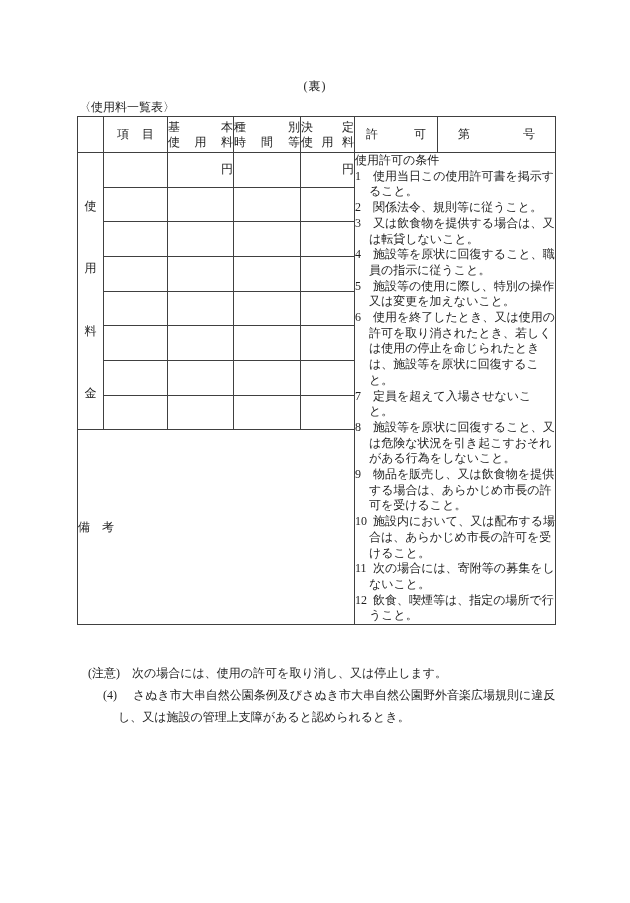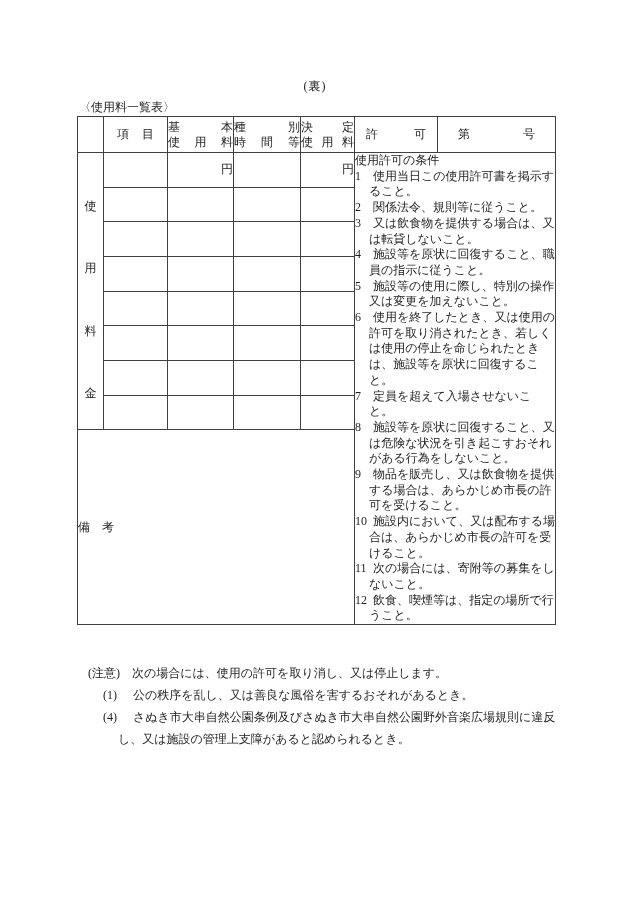--- a/index.html
+++ b/index.html
@@ -247,22 +247,19 @@
         <span>備　考</span>
       </td>
     </tr>
   </tbody>
     </table>
 
   <div class="notes">
     <div class="notes-heading">(注意)　次の場合には、使用の許可を取り消し、又は停止します。</div>
     <div>
 
-    <div class="note-item">
-          <span class="note-no">(1)</span><span>公の秩序を乱し、又は善良な風俗を害するおそれがあるとき。</span>
-        </div>
         <div class="note-item">
           <span class="note-no">(4)</span><span>さぬき市大串自然公園条例及びさぬき市大串自然公園野外音楽広場規則に違反し、又は施設の管理上支障があると認められるとき。</span>
         </div>
       </div>
   </div>
 
 </div>
 
 </body></html>

